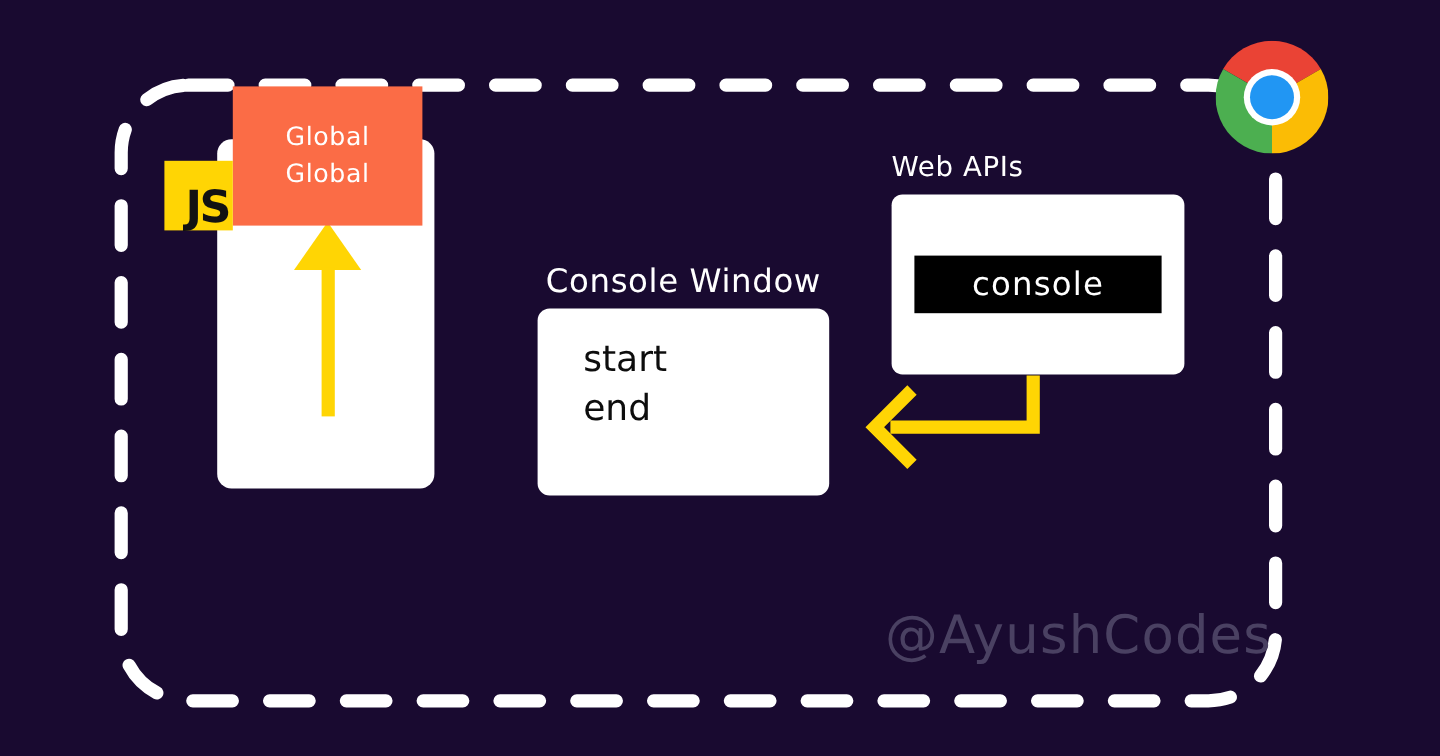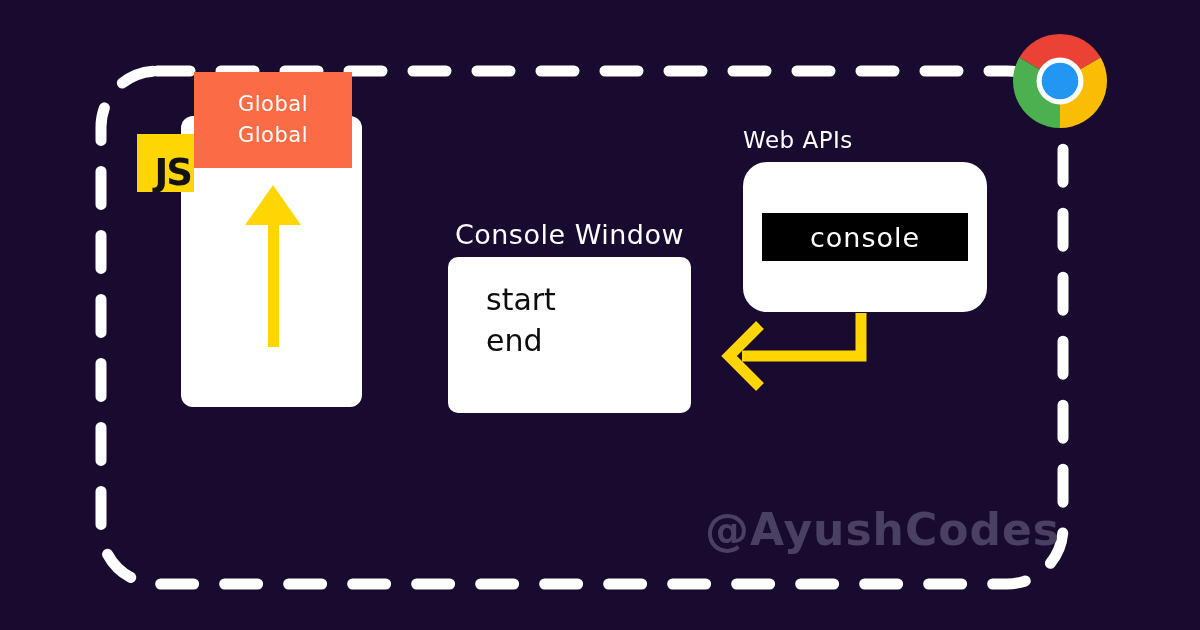--- a/index.html
+++ b/index.html
@@ -12,21 +12,21 @@
 
   
   #boundary-svg{left:0;top:0;}
 
   
   #callstack-box{
     left:181px;top:116px;width:181px;height:291px;
     background:#ffffff;border-radius:12px;
   }
   #gec-label{
-    left:194px;top:72px;width:158px;height:96px;
+    left:194px;top:72px;width:158px;height:116px;
     background:#FB6C46;color:#ffffff;
     display:flex;flex-direction:column;justify-content:center;align-items:center;
     text-align:center;font-size:21px;line-height:31px;letter-spacing:.5px;
   }
   #js-badge{
     left:137px;top:134px;width:57px;height:58px;box-sizing:border-box;
     background:#FFD504;color:#121212;
     display:flex;align-items:flex-end;justify-content:flex-end;
     padding:0 3px 1px 0;
     font-size:37px;font-weight:700;letter-spacing:-2px;line-height:1;
@@ -44,36 +44,36 @@
     padding:22px 0 0 38px;color:#0d0d0d;font-size:30px;line-height:41px;
   }
 
   
   #webapis-title{
     left:743px;top:127px;width:244px;text-align:left;
     color:#ffffff;font-size:23px;letter-spacing:.5px;
   }
   #webapis-box{
     left:743px;top:162px;width:244px;height:150px;
-    background:#ffffff;border-radius:24px;
+    background:#ffffff;border-radius:9px;
     display:flex;align-items:center;justify-content:center;
   }
   #console-chip{
     width:206px;height:48px;background:#000000;color:#ffffff;
     display:flex;align-items:center;justify-content:center;
     font-size:27px;letter-spacing:1px;
   }
 
   #elbow-arrow{left:718px;top:308px;}
 
   #chrome-logo{left:1013px;top:34px;}
 
   #watermark{
     left:668px;top:504px;width:392px;text-align:right;
-    color:#4A4162;font-size:44px;letter-spacing:1px;font-weight:700;
+    color:#4A4162;font-size:44px;letter-spacing:1px;font-weight:400;
   }
 </style>
 </head>
 <body>
 
 <svg id="boundary-svg" class="abs" width="1200" height="630">
   <rect x="101" y="71" width="962" height="513" rx="56" ry="56" fill="none" stroke="#ffffff" stroke-width="11" stroke-dasharray="33 31" stroke-linecap="round"></rect>
 </svg>
 
 <div id="callstack-box" class="abs"></div>

